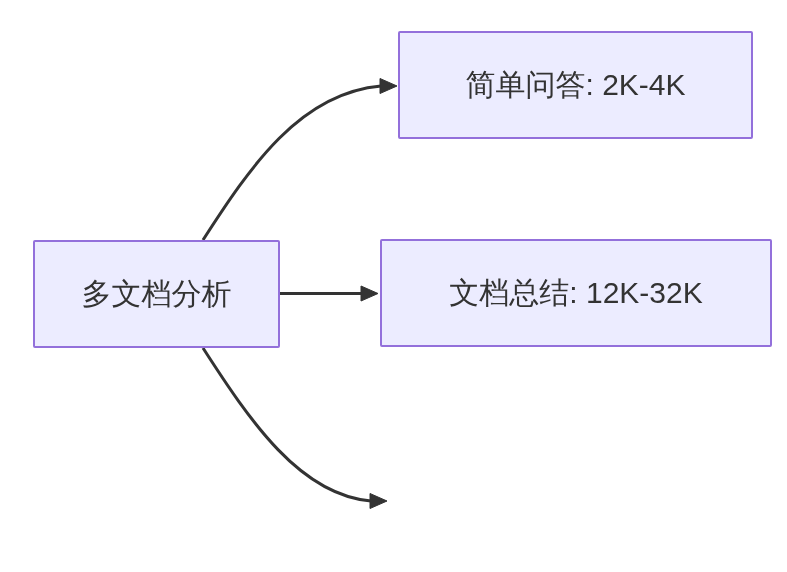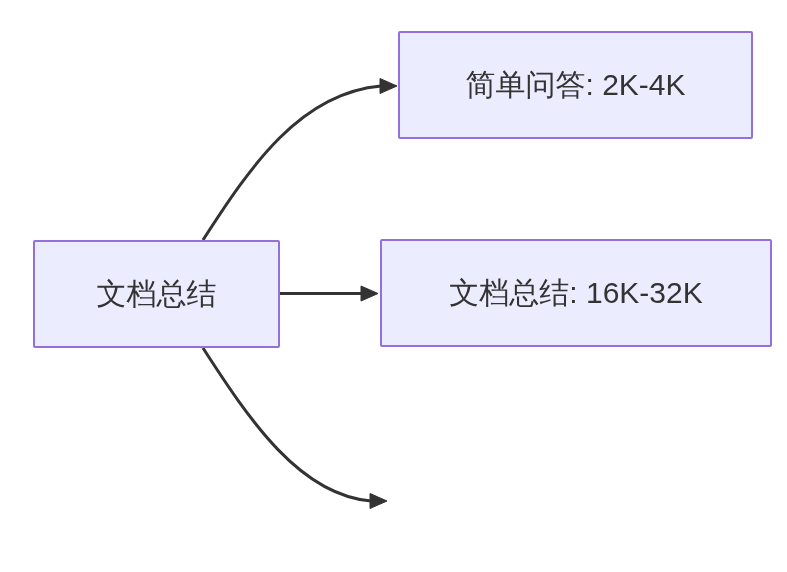--- a/index.html
+++ b/index.html
@@ -52,25 +52,25 @@
     <path d="M397,86 L380,78.5 L380,93.5 Z" fill="#333333" stroke="#333333" stroke-linejoin="round"></path>
 
     <path d="M280,293.5 L363,293.5" fill="none" stroke="#333333" stroke-width="3"></path>
     <path d="M378,293.5 L361,286 L361,301 Z" fill="#333333" stroke="#333333" stroke-linejoin="round"></path>
 
     <path d="M203,348 C250,421 300,495 371,501" fill="none" stroke="#333333" stroke-width="3"></path>
     <path d="M387,501 L370,493.5 L370,508.5 Z" fill="#333333" stroke="#333333" stroke-linejoin="round"></path>
   </svg>
 
   <div class="node node-root">
-    <span>文档总结</span>
+    <span>多文档分析</span>
   </div>
 
   <div class="node node-top">
     <span>简单问答: 2K-4K</span>
   </div>
 
   <div class="node node-middle">
-    <span>文档总结: 16K-32K</span>
+    <span>文档总结: 12K-32K</span>
   </div>
 
 
 </div>
 
 </body></html>

